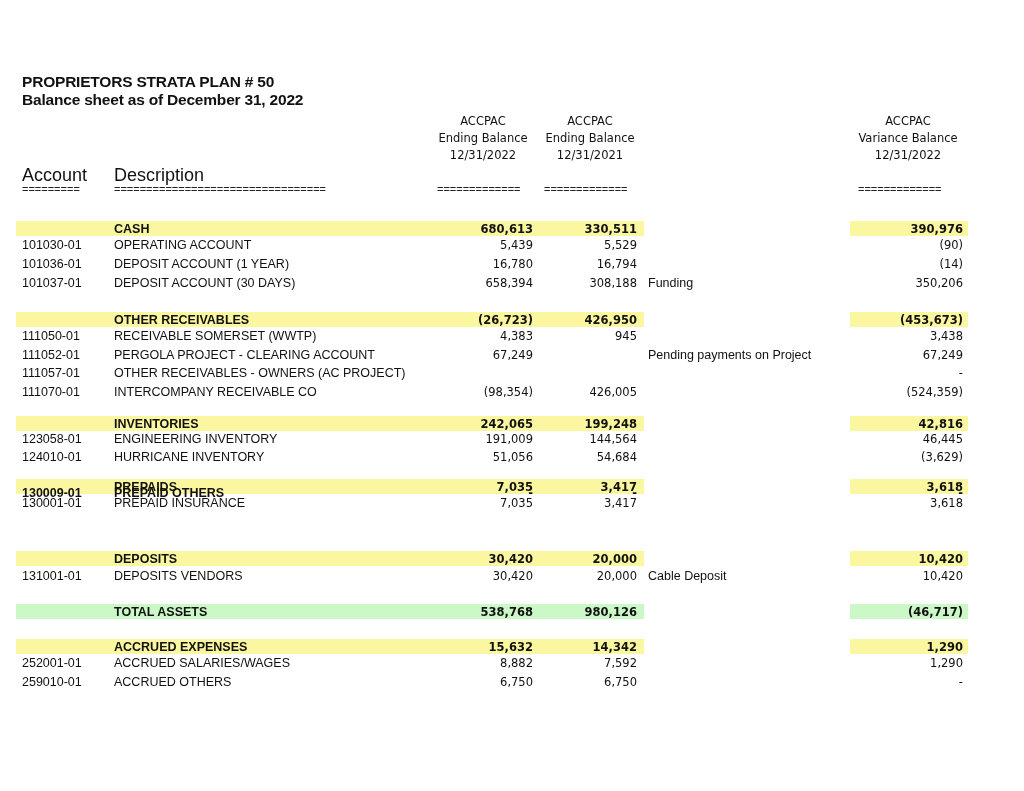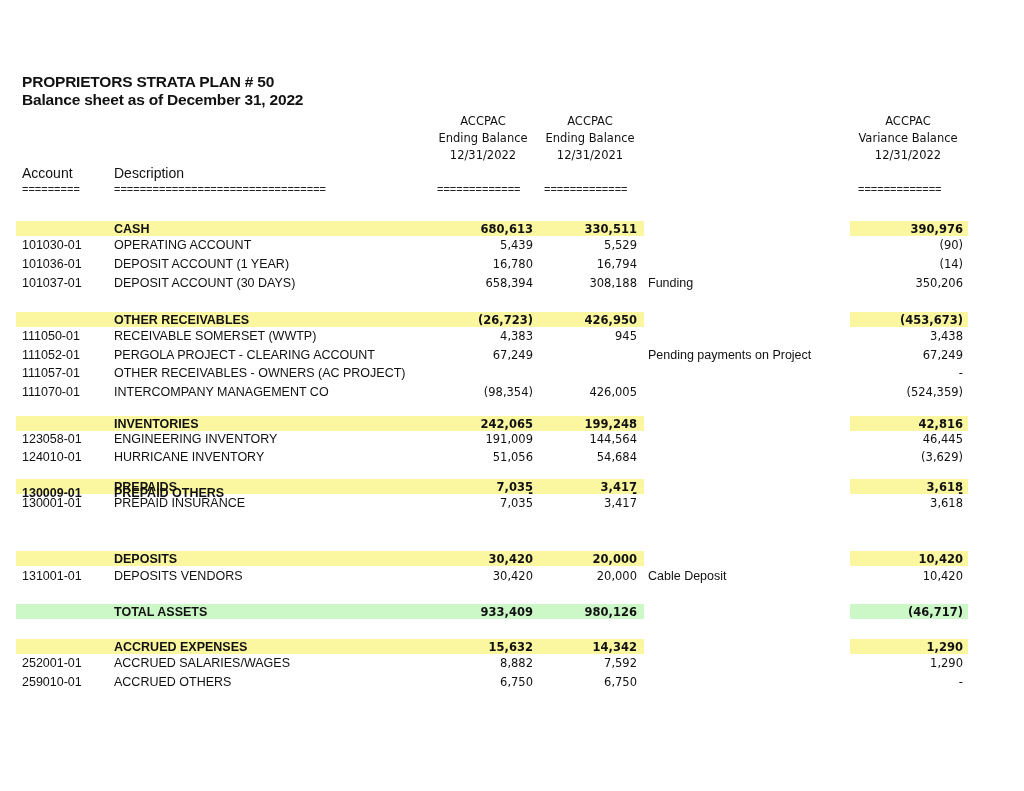--- a/index.html
+++ b/index.html
@@ -4,21 +4,21 @@
   <style>
     * { box-sizing: border-box; margin: 0; padding: 0; }
     html, body { width: 1024px; height: 791px; background: #ffffff; overflow: hidden; }
     body { position: relative; font-family: "Liberation Sans", sans-serif; color: #111; }
 
     .title { position: absolute; left: 22px; font-weight: bold; font-size: 15.5px; letter-spacing: -0.2px; }
     .title.t1 { top: 73px; }
     .title.t2 { top: 91px; }
 
     .colhead { position: absolute; text-align: center; font-family: "DejaVu Sans", sans-serif; font-size: 11.5px; line-height: 17px; color: #111; }
-    .lbl { position: absolute; font-size: 14px; }
+    .lbl { position: absolute; font-size: 18px; }
     .eq { position: absolute; top: 183px; font-family: "Liberation Sans", sans-serif; font-size: 11px; letter-spacing: 0px; color: #222; overflow: hidden; white-space: nowrap; }
 
     .band { position: absolute; height: 15px; }
     .band.yellow { background: #fbf7a0; }
     .band.green { background: #ccf8c8; }
 
     .row { position: absolute; left: 0; width: 1024px; height: 18px; font-size: 12.5px; }
     .cell { position: absolute; white-space: nowrap; line-height: 18px; }
     .acct { left: 22px; }
     .desc { left: 114px; }
@@ -125,21 +125,21 @@
     <div class="row" style="top: 364px;">
       <span class="cell acct">111057-01</span>
       <span class="cell desc">OTHER RECEIVABLES - OWNERS (AC PROJECT)</span>
       <span class="cell num n1"></span>
       <span class="cell num n2"></span>
       <span class="cell note"></span>
       <span class="cell num n3">-</span>
     </div>
     <div class="row" style="top: 383px;">
       <span class="cell acct">111070-01</span>
-      <span class="cell desc">INTERCOMPANY MANAGEMENT CO</span>
+      <span class="cell desc">INTERCOMPANY RECEIVABLE CO</span>
       <span class="cell num n1">(98,354)</span>
       <span class="cell num n2">426,005</span>
       <span class="cell note"></span>
       <span class="cell num n3">(524,359)</span>
     </div>
     <div class="band yellow" style="left: 16px; width: 628px; top: 416px;"></div>
     <div class="band yellow" style="left: 850px; width: 118px; top: 416px;"></div>
     <div class="row" style="top: 415px;">
       <span class="cell acct bold"></span>
       <span class="cell desc bold">INVENTORIES</span>
@@ -206,21 +206,21 @@
       <span class="cell num n1">30,420</span>
       <span class="cell num n2">20,000</span>
       <span class="cell note">Cable Deposit</span>
       <span class="cell num n3">10,420</span>
     </div>
     <div class="band green" style="left: 16px; width: 628px; top: 604px;"></div>
     <div class="band green" style="left: 850px; width: 118px; top: 604px;"></div>
     <div class="row" style="top: 603px; padding-left: 44px;">
       <span class="cell acct bold"></span>
       <span class="cell desc bold">TOTAL ASSETS</span>
-      <span class="cell num n1 bold">933,409</span>
+      <span class="cell num n1 bold">538,768</span>
       <span class="cell num n2 bold">980,126</span>
       <span class="cell note"></span>
       <span class="cell num n3 bold">(46,717)</span>
     </div>
     <div class="band yellow" style="left: 16px; width: 628px; top: 639px;"></div>
     <div class="band yellow" style="left: 850px; width: 118px; top: 639px;"></div>
     <div class="row" style="top: 638px;">
       <span class="cell acct bold"></span>
       <span class="cell desc bold">ACCRUED EXPENSES</span>
       <span class="cell num n1 bold">15,632</span>

